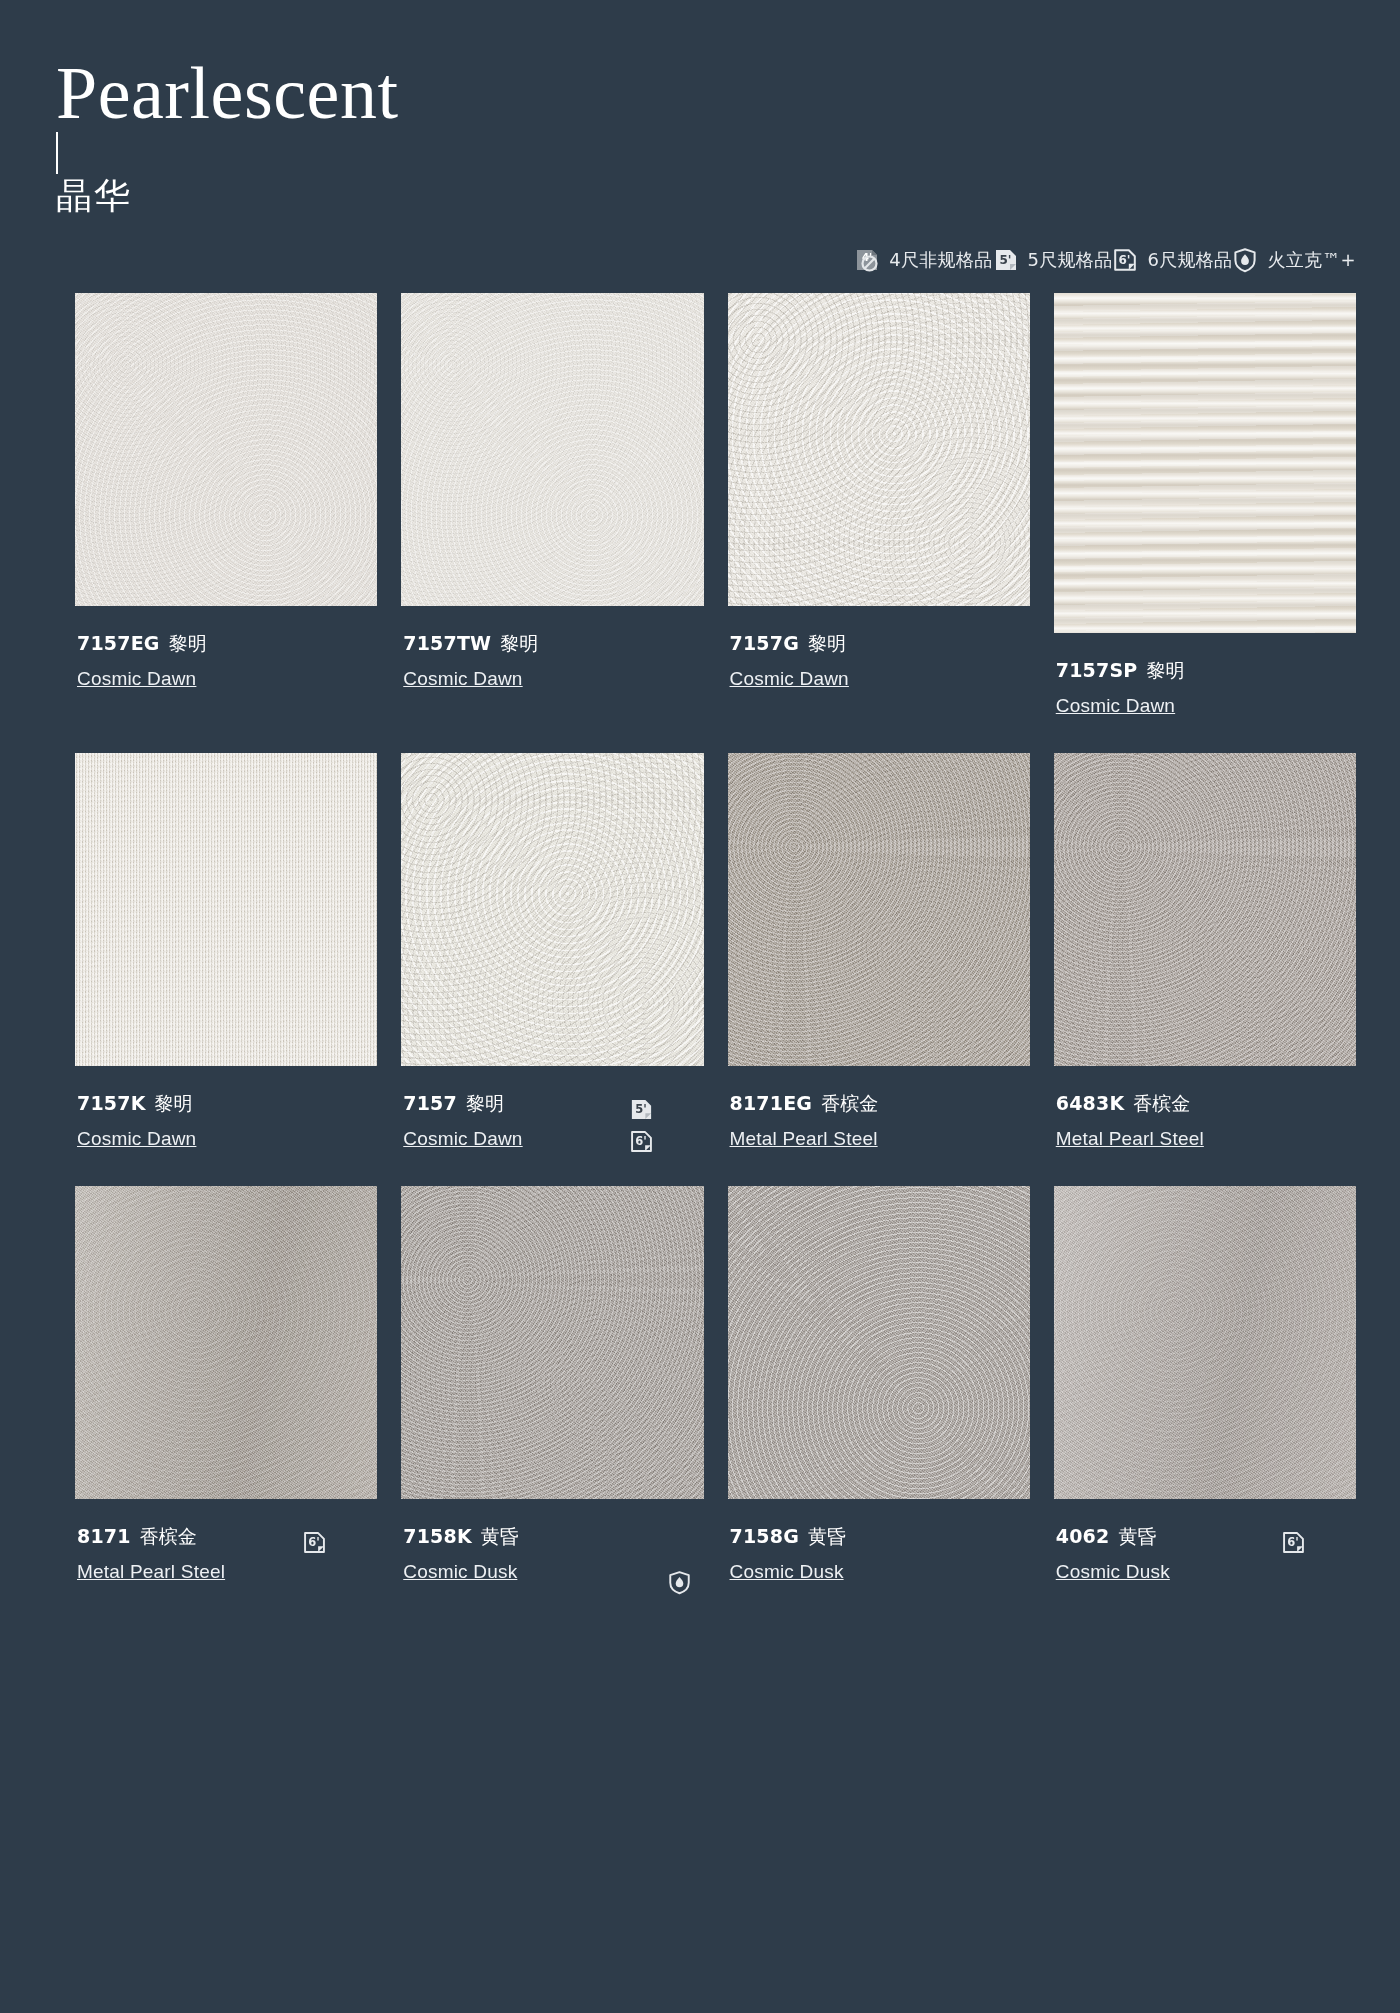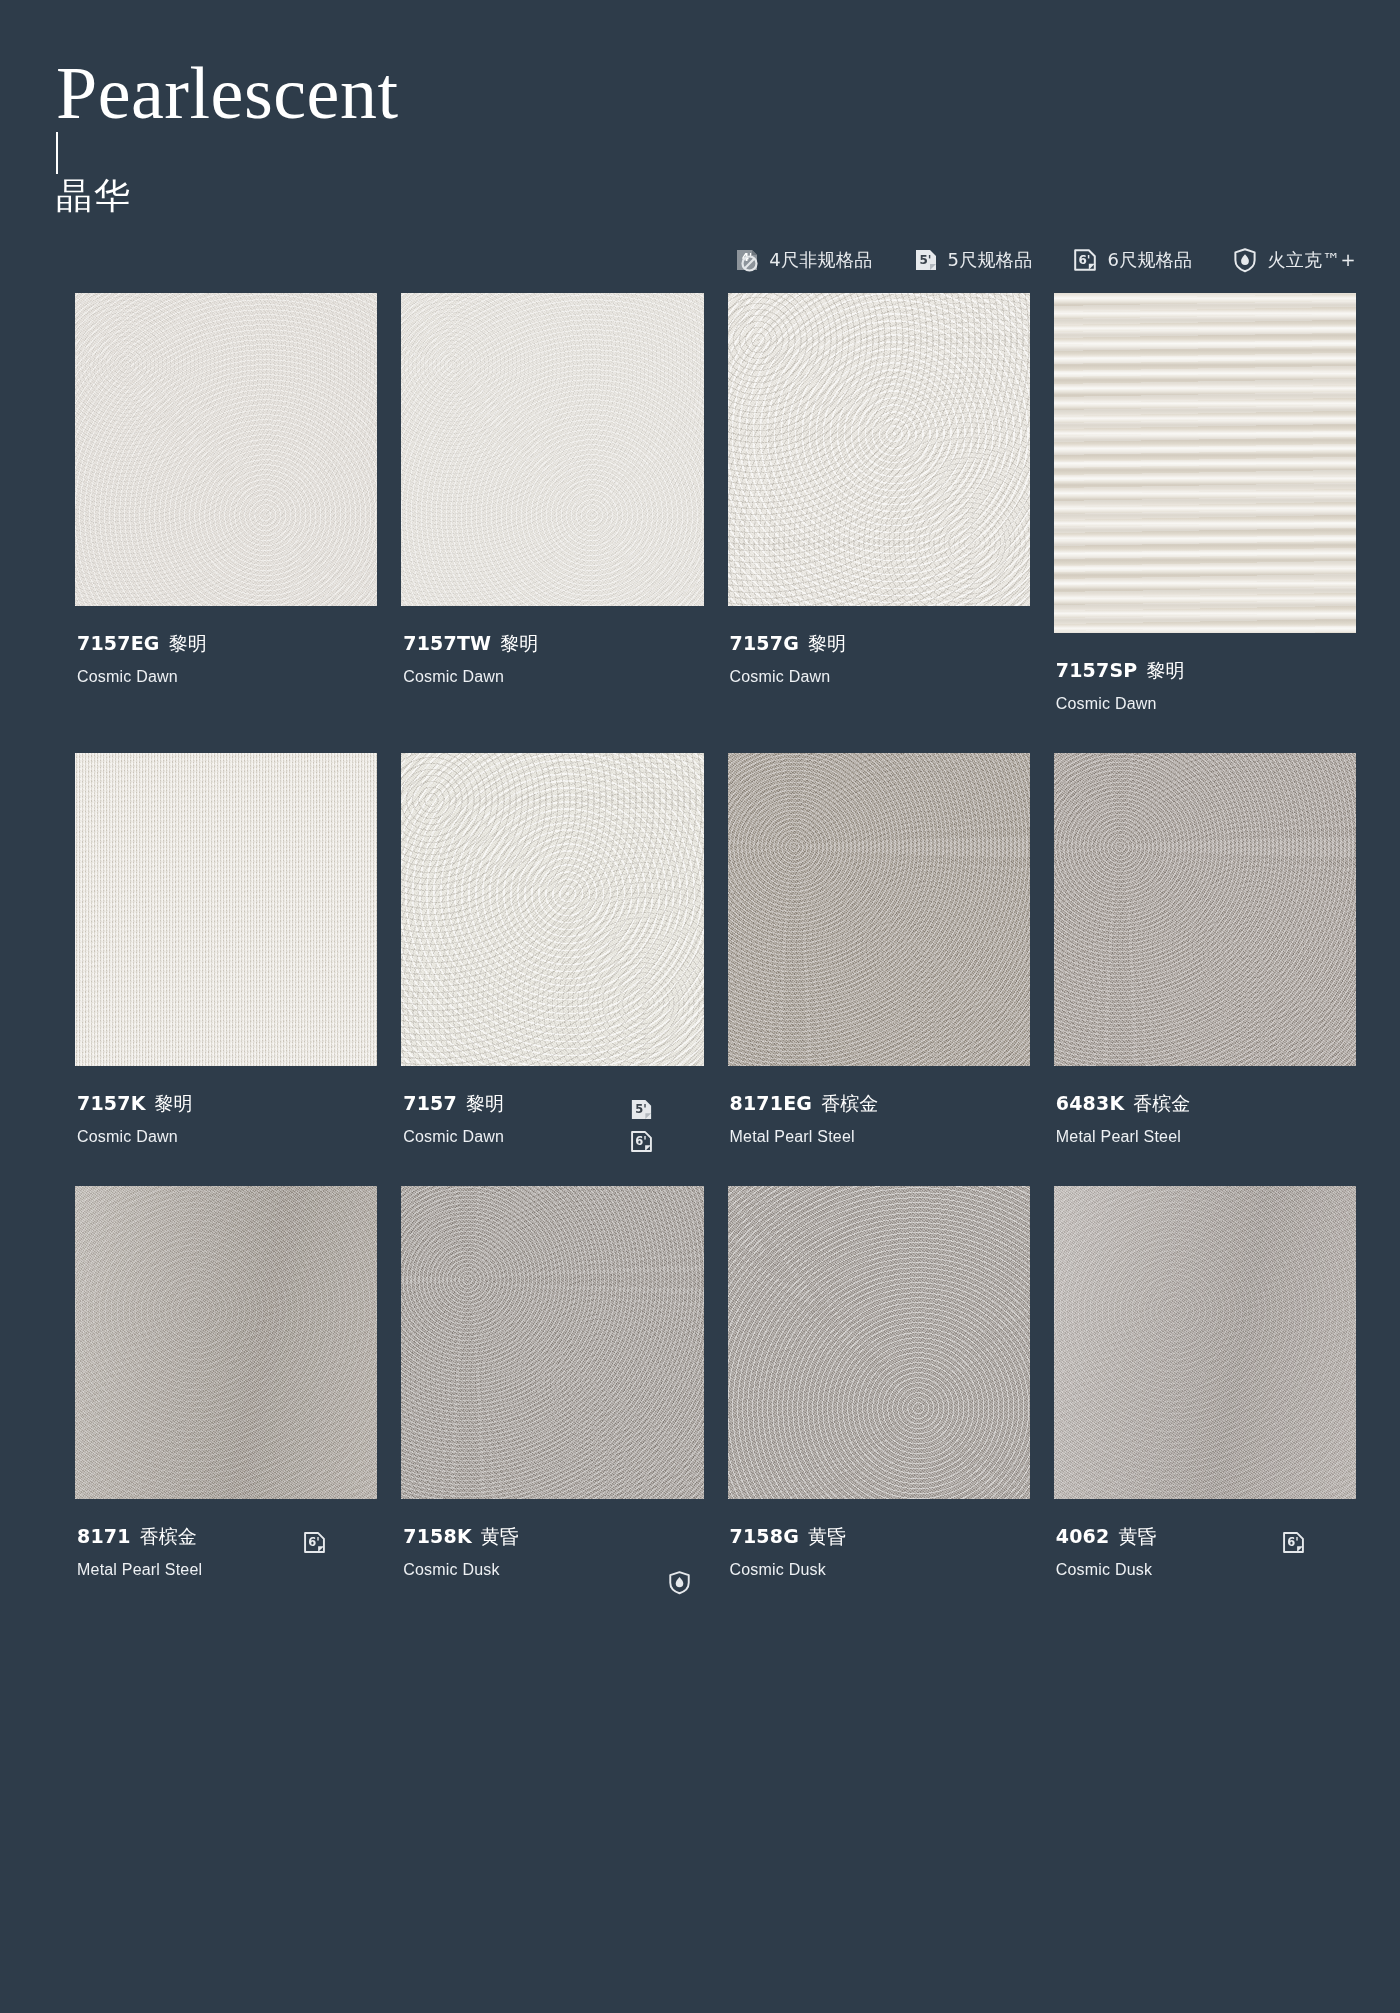--- a/index.html
+++ b/index.html
@@ -44,21 +44,20 @@
     letter-spacing: 2px;
     color: #ffffff;
     font-family: Liberation Mono, monospace;
   }
 
   
   .legend {
     display: flex;
     justify-content: flex-end;
     align-items: flex-end;
-    gap: 40px;
     padding: 26px 44px 0 0;
   }
   .legend-item {
     display: flex;
     align-items: center;
     gap: 9px;
   }
   .legend-label {
     font-size: 18px;
     color: #e8ebee;
@@ -176,27 +175,28 @@
   .label-line1 {
     font-size: 19px;
     line-height: 1.35;
     color: #ffffff;
     font-family: "DejaVu Sans", "Liberation Sans", sans-serif;
     white-space: nowrap;
   }
   .label-code { font-weight: 700; letter-spacing: .2px; }
   .label-cn   { font-weight: 400; margin-left: 9px; }
   .label-en {
-    font-size: 16px;
+    font-size: 19px;
     line-height: 1.35;
     margin-top: 9px;
     color: #eef1f4;
     font-weight: 400;
     letter-spacing: .2px;
     white-space: nowrap;
+    text-decoration: underline;
   }
   .badges {
     display: flex;
     flex-direction: column;
     align-items: flex-end;
     gap: 7px;
     padding-top: 6px;
     padding-right: 48px;
   }
   .badges.flame-pad { padding-right: 10px; padding-top: 46px; }

